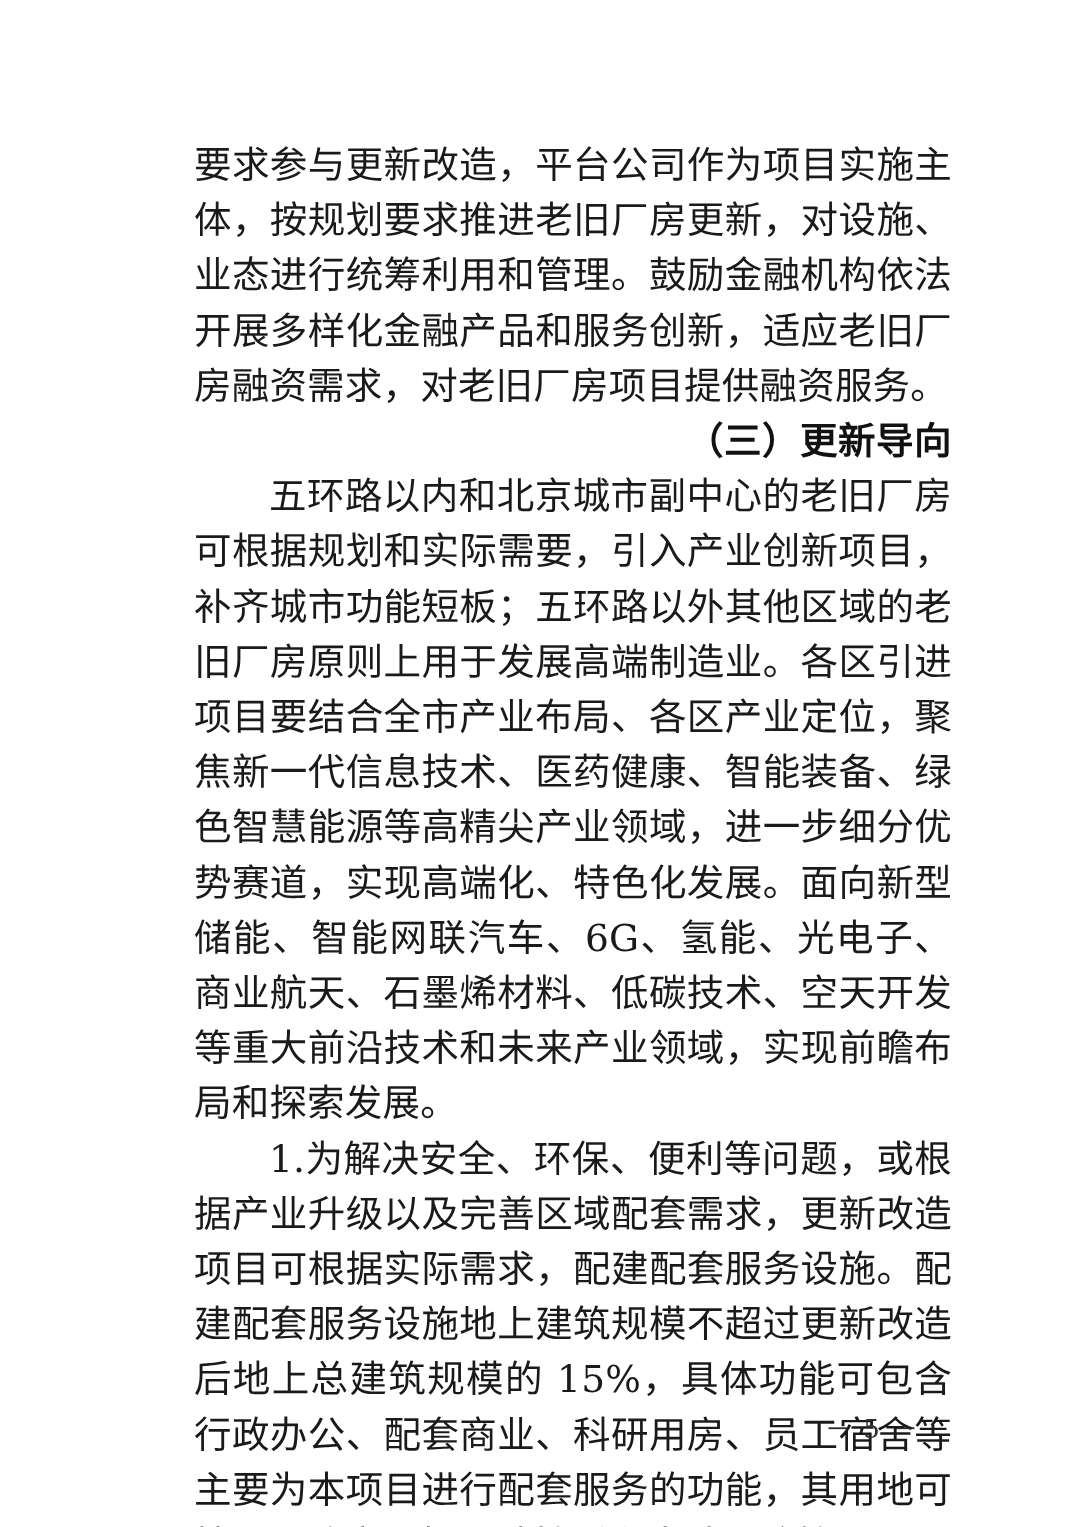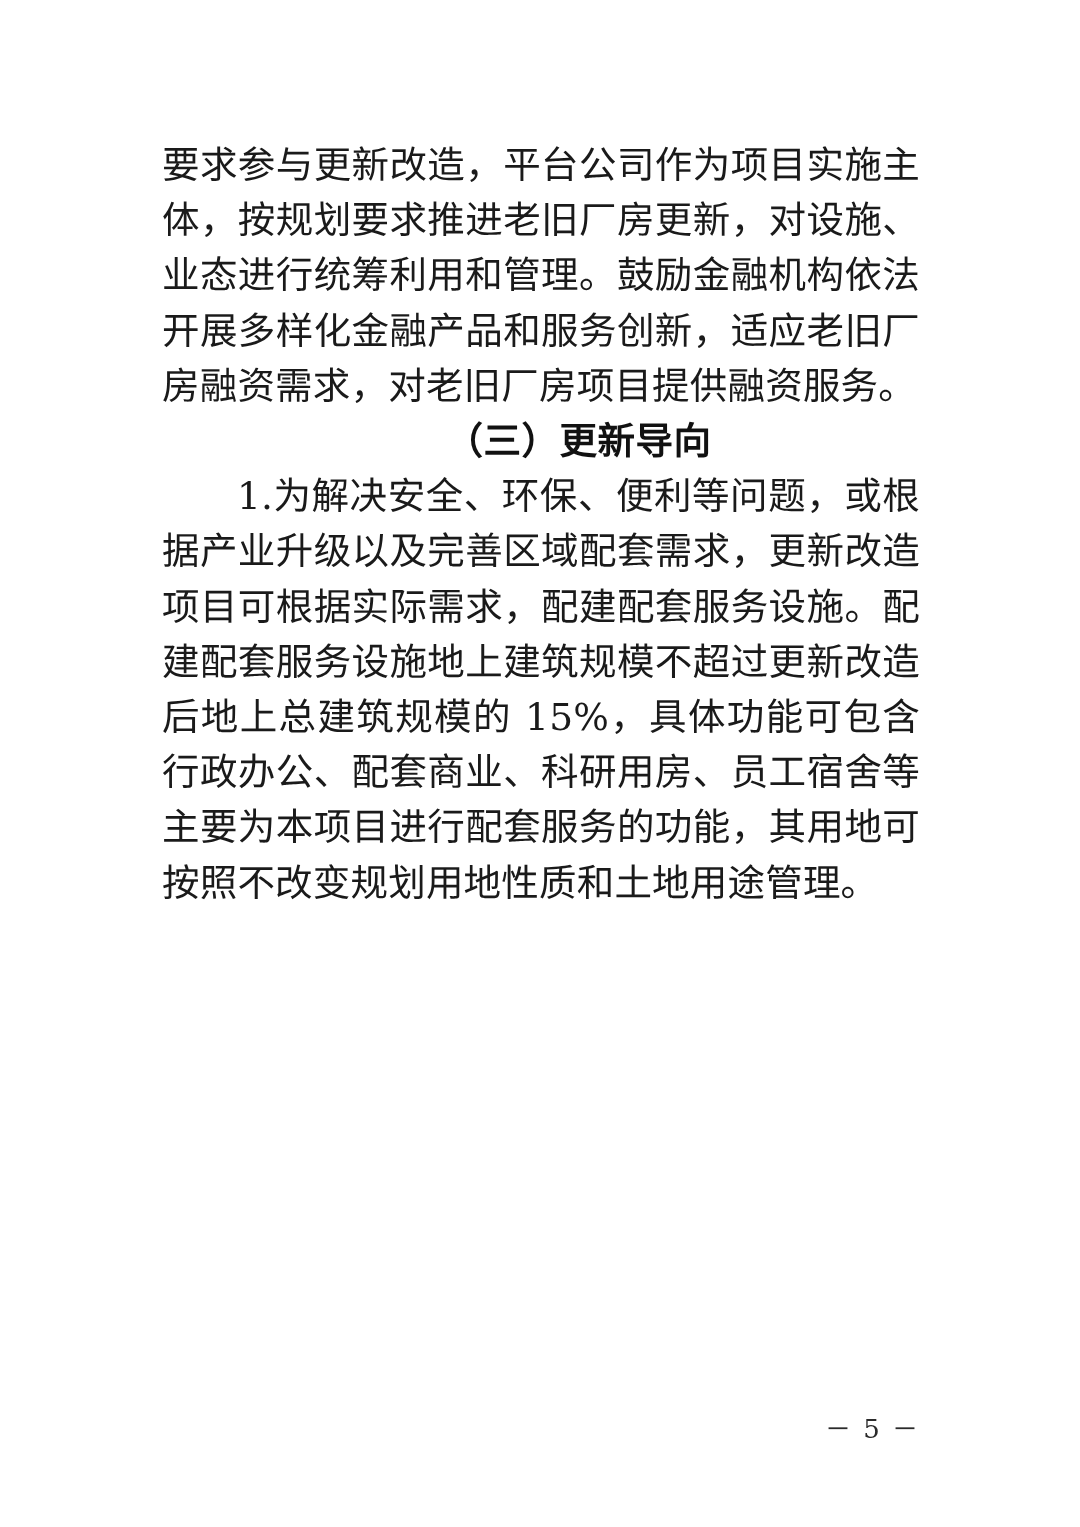--- a/index.html
+++ b/index.html
@@ -16,20 +16,21 @@
     font-family: "DejaVu Serif", "Liberation Serif", serif;
     color: #1c1c1c;
     -webkit-font-smoothing: antialiased;
   }
 
   
   #page {
     position: absolute;
     inset: 0;
     background: #ffffff;
+    margin-left: 32px;
   }
 
   
   #text-column {
     position: absolute;
     left: 162px;
     top: 138px;
     width: 758px;
   }
 
@@ -53,21 +54,21 @@
 
   
   .heading {
     margin: 0;
     font-size: 37.5px;
     line-height: 55.2px;
     text-indent: 75px;
     font-weight: 700;
     letter-spacing: 0.5px;
     color: #111111;
-    text-align: center;
+    text-align: right;
   }
 
   
   .para + .para,
   .heading + .para,
   .para + .heading {
     margin-top: 0;
   }
 
   
@@ -88,20 +89,21 @@
 <body>
 
 <div id="page">
 
   <div id="text-column">
 
     <p class="para">要求参与更新改造，平台公司作为项目实施主体，按规划要求推进老旧厂房更新，对设施、业态进行统筹利用和管理。鼓励金融机构依法开展多样化金融产品和服务创新，适应老旧厂房融资需求，对老旧厂房项目提供融资服务。</p>
 
     <p class="heading">（三）更新导向</p>
 
+    <p class="para indent">五环路以内和北京城市副中心的老旧厂房可根据规划和实际需要，引入产业创新项目，补齐城市功能短板；五环路以外其他区域的老旧厂房原则上用于发展高端制造业。各区引进项目要结合全市产业布局、各区产业定位，聚焦新一代信息技术、医药健康、智能装备、绿色智慧能源等高精尖产业领域，进一步细分优势赛道，实现高端化、特色化发展。面向新型储能、智能网联汽车、6G、氢能、光电子、商业航天、石墨烯材料、低碳技术、空天开发等重大前沿技术和未来产业领域，实现前瞻布局和探索发展。</p>
 
 
     <p class="para indent">1.为解决安全、环保、便利等问题，或根据产业升级以及完善区域配套需求，更新改造项目可根据实际需求，配建配套服务设施。配建配套服务设施地上建筑规模不超过更新改造后地上总建筑规模的 15%，具体功能可包含行政办公、配套商业、科研用房、员工宿舍等主要为本项目进行配套服务的功能，其用地可按照不改变规划用地性质和土地用途管理。</p>
 
   </div>
 
   <div id="page-number">－ 5 －</div>
 
 </div>
 

